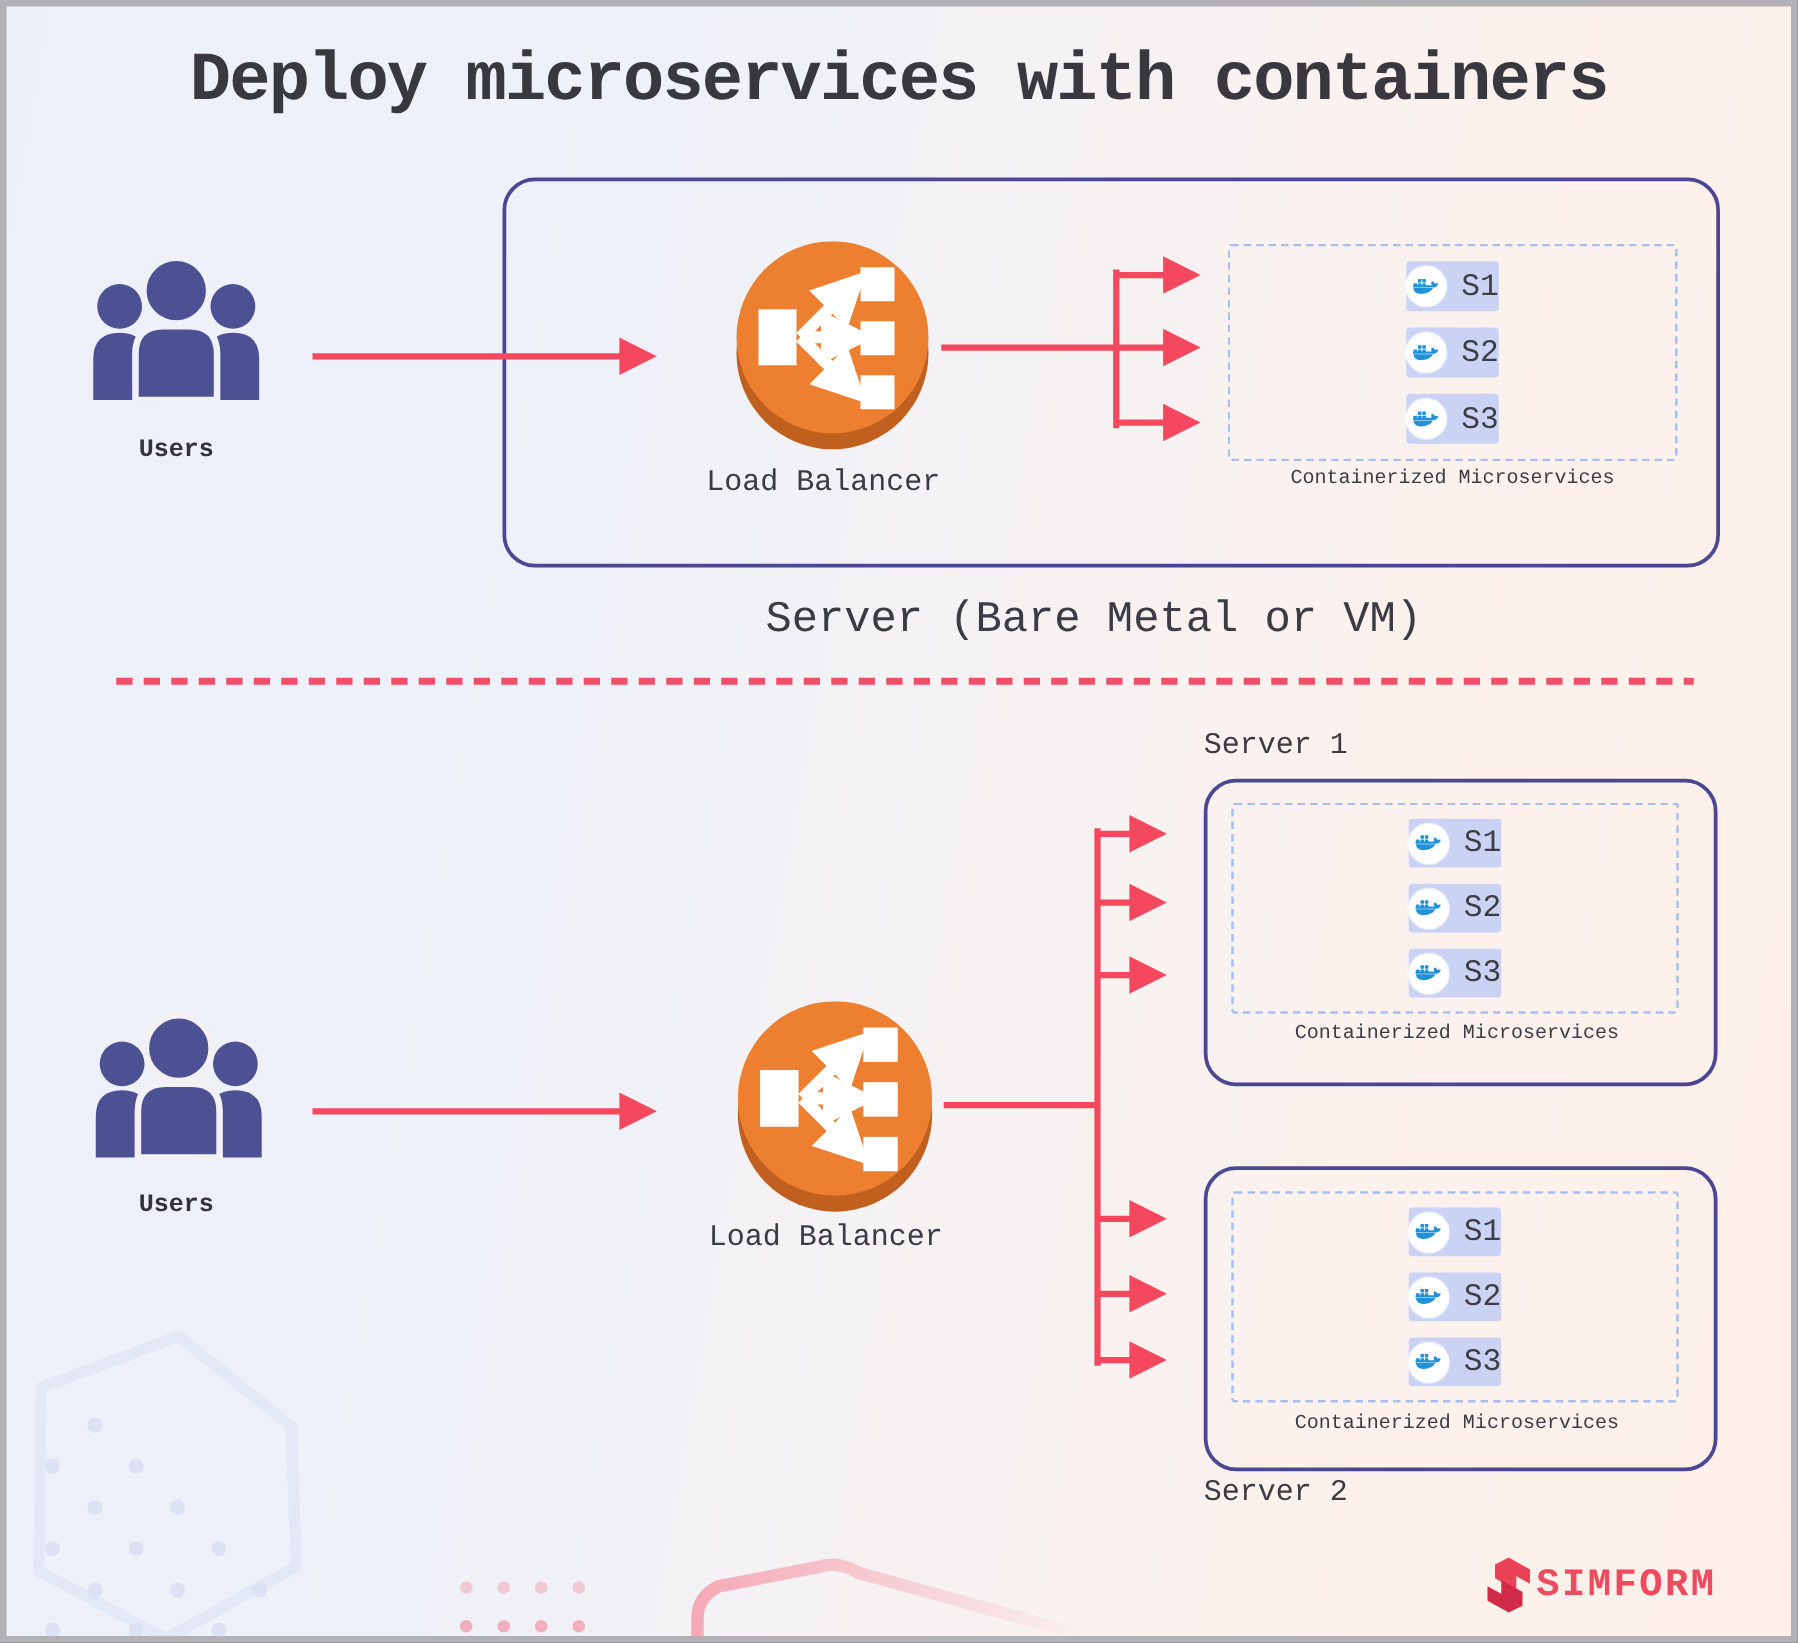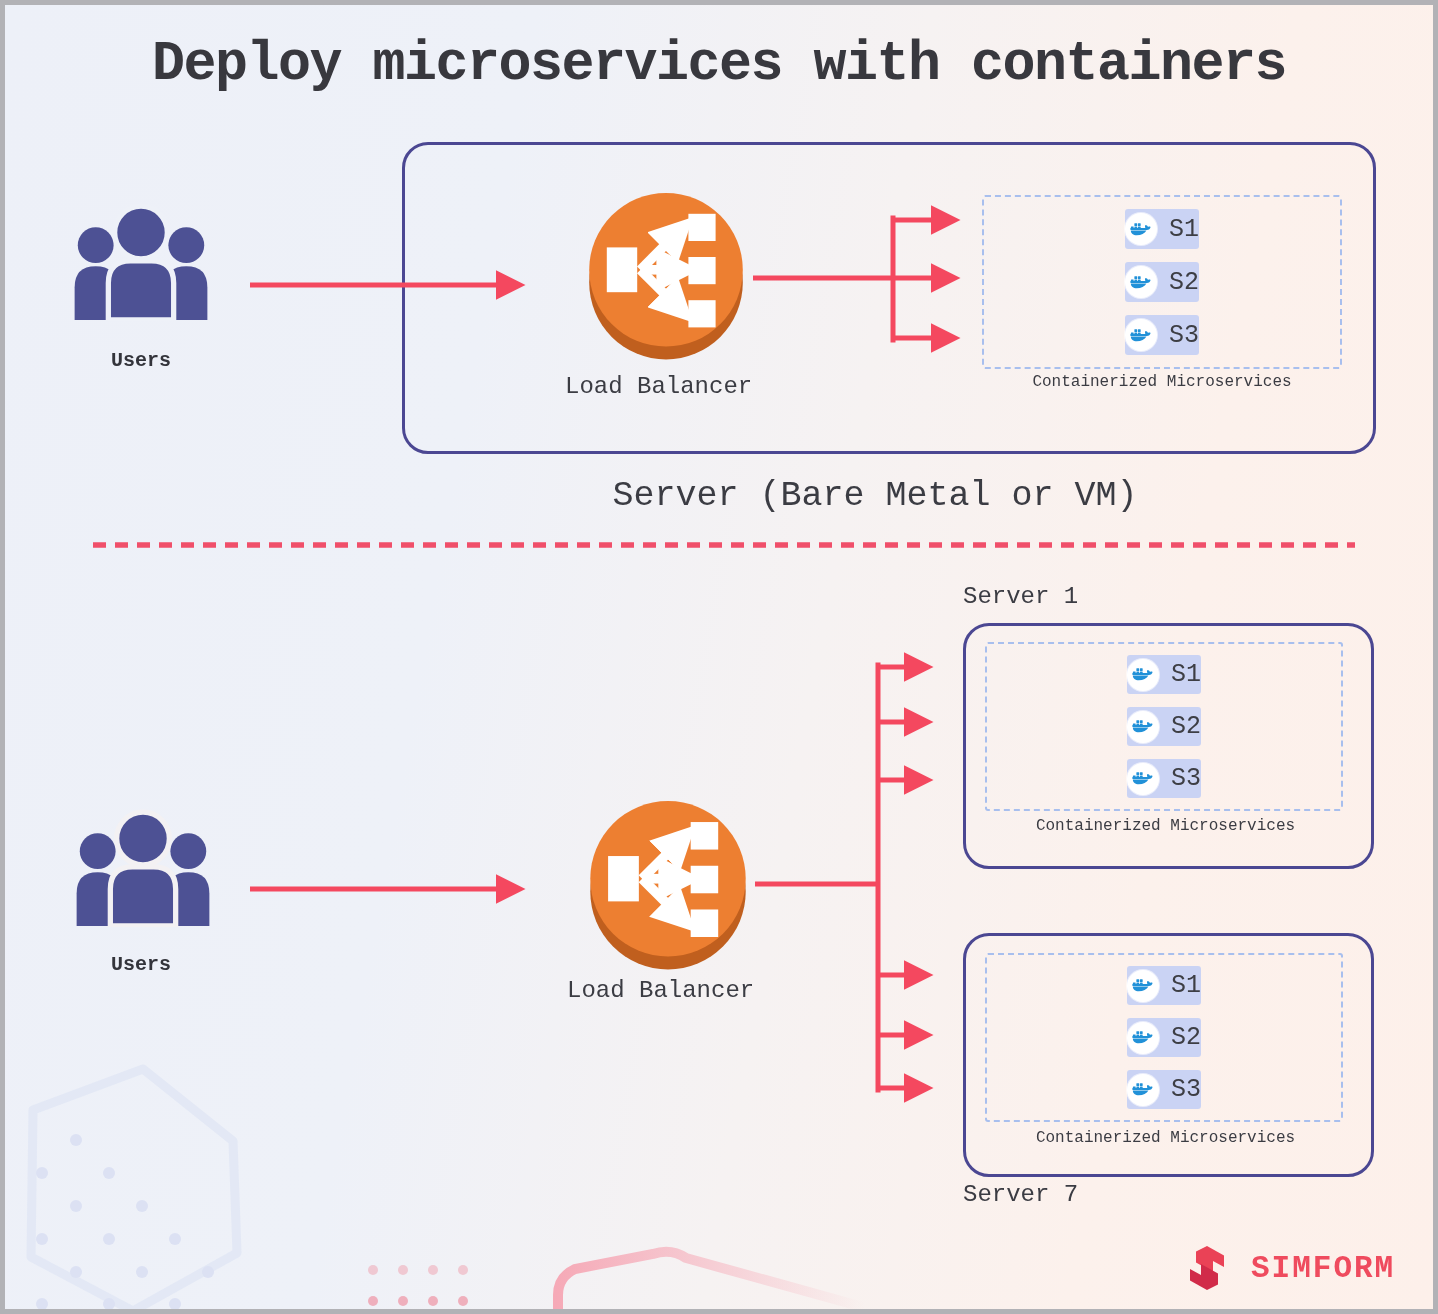--- a/index.html
+++ b/index.html
@@ -18,21 +18,21 @@
            display:flex;flex-direction:column;gap:13px;padding:12px 11px;background:transparent;align-items:center;}
   .service-row{height:40px;background:#cad3f4;border-radius:3px;
                display:flex;align-items:center;justify-content:center;gap:12px;}
   .docker-badge{width:32px;height:32px;border-radius:50%;background:#ffffff;
                 display:flex;align-items:center;justify-content:center;box-shadow:0 0 0 1px rgba(255,255,255,.6);}
   .service-label{font-size:25px;color:#3d3e44;}
   .caption{text-align:center;font-size:16px;color:#3b3c43;}
   .node-label{text-align:left;font-size:24px;color:#3b3c43;}
   .users-label{text-align:center;font-size:20px;font-weight:700;color:#33343b;}
   .server-main-label{text-align:center;font-size:35px;color:#3b3c43;}
-  .brand{display:flex;align-items:center;gap:24px;}
+  .brand{display:flex;align-items:center;gap:2px;}
   .brand-text{font-size:31px;font-weight:700;letter-spacing:2px;color:#EF4B5E;}
 </style>
 </head>
 <body>
 
 <div class="page">
 
   <svg class="abs z0" style="left:0;top:0;" width="1438" height="1314" viewBox="0 0 1438 1314">
     <defs>
       <linearGradient id="fadePink" gradientUnits="userSpaceOnUse" x1="553" y1="1280" x2="860" y2="1300">
@@ -319,21 +319,21 @@
           <rect x="9" y="2.4" width="3.2" height="3" rx="0.4"></rect>
           <path d="M0.5 10 H19.2 C21.6 10 23.1 8.6 23.5 6.6 C22.5 6 21.4 6.1 20.6 6.7 C20.1 5.4 19 4.5 17.6 4.4 C17 5.5 17 6.8 17.6 7.9 H0.5 Z"></path>
           <path d="M0.9 10.6 C1 13.8 3.6 16 7.7 16 C12.8 16 16.8 13.8 18.8 10.6 Z"></path>
         </g>
           </svg>
       </span>
       <span class="service-label">S3</span>
     </div>
   </div>
   <div class="abs z3 caption" style="left:958px;top:1124px;width:405px;">Containerized Microservices</div>
-  <div class="abs z3 node-label" style="left:958px;top:1176px;width:405px;">Server 7</div>
+  <div class="abs z3 node-label" style="left:958px;top:1176px;width:405px;">Server 2</div>
 
   <div class="abs z3 brand" style="left:1182px;top:1240px;">
     <svg width="40" height="46" viewBox="0 0 40 46">
       <polygon points="20,1 37,10.5 37,22 26,16 26,27 9,17.5 9,6.5" fill="#EA4256"></polygon>
       <polygon points="20,45 3,35.5 3,24 14,30 14,19 31,28.5 31,39.5" fill="#D12B49"></polygon>
     </svg>
     <span class="brand-text">SIMFORM</span>
   </div>
 
 </div>

